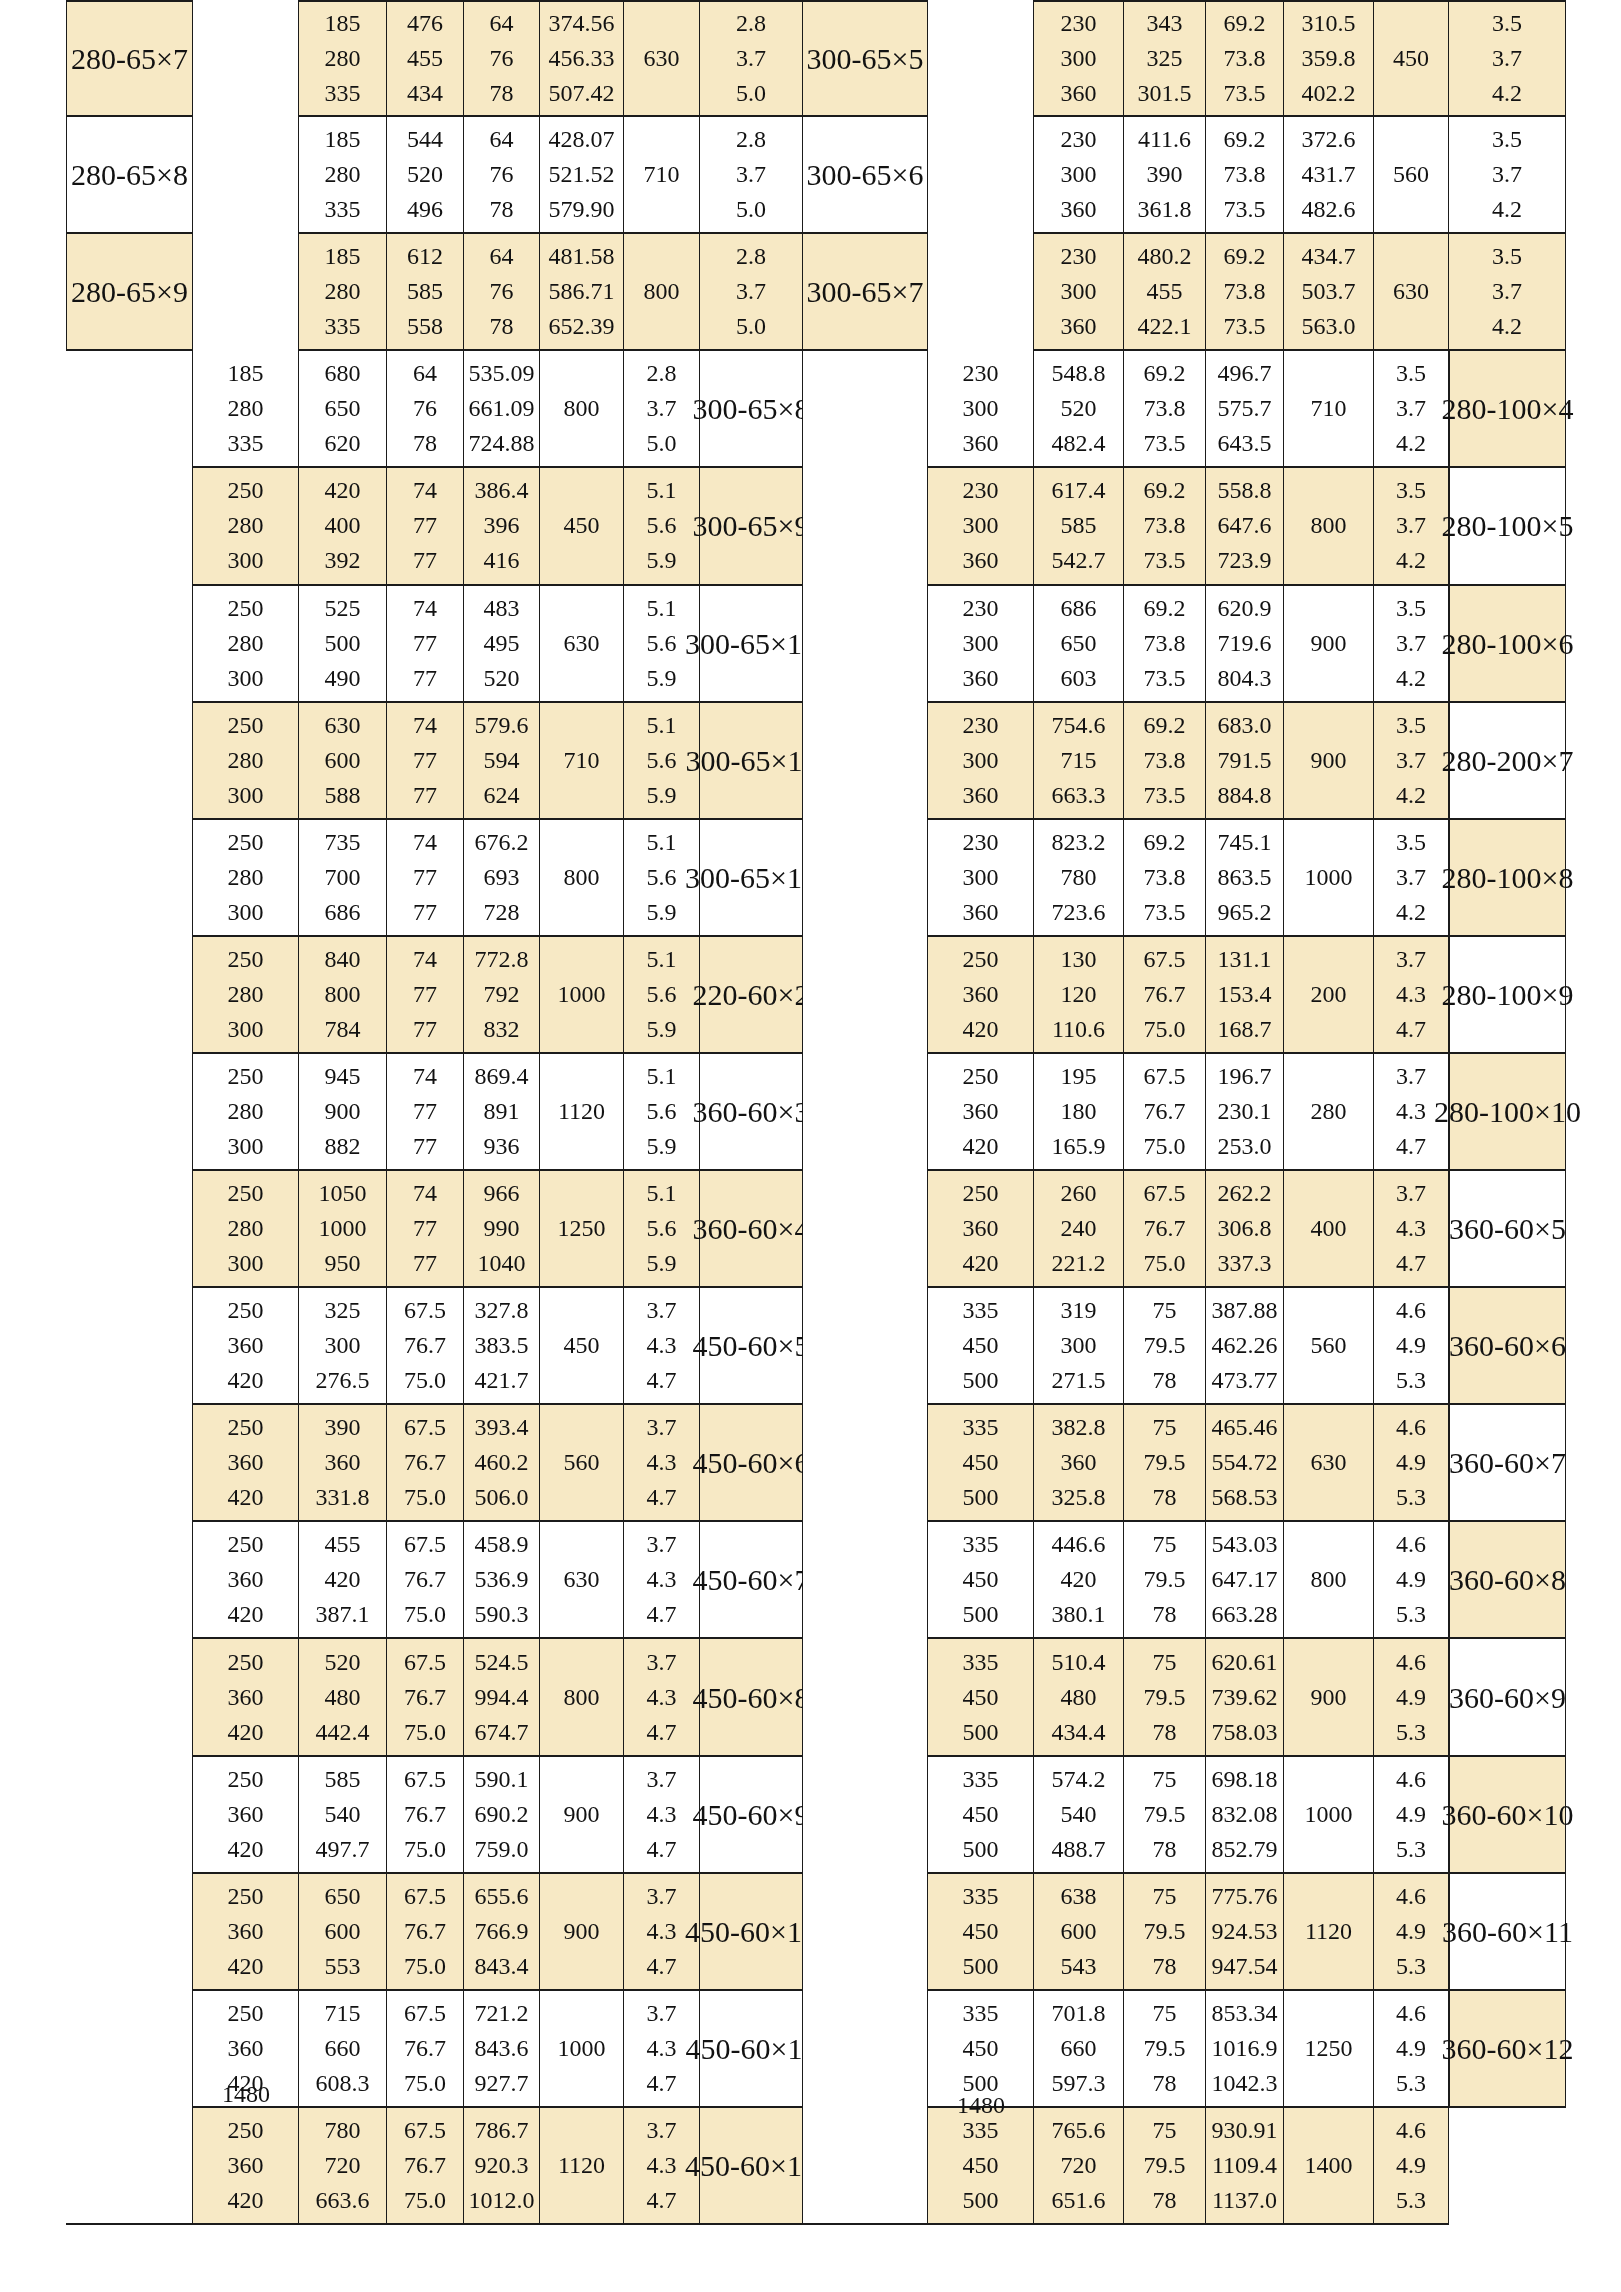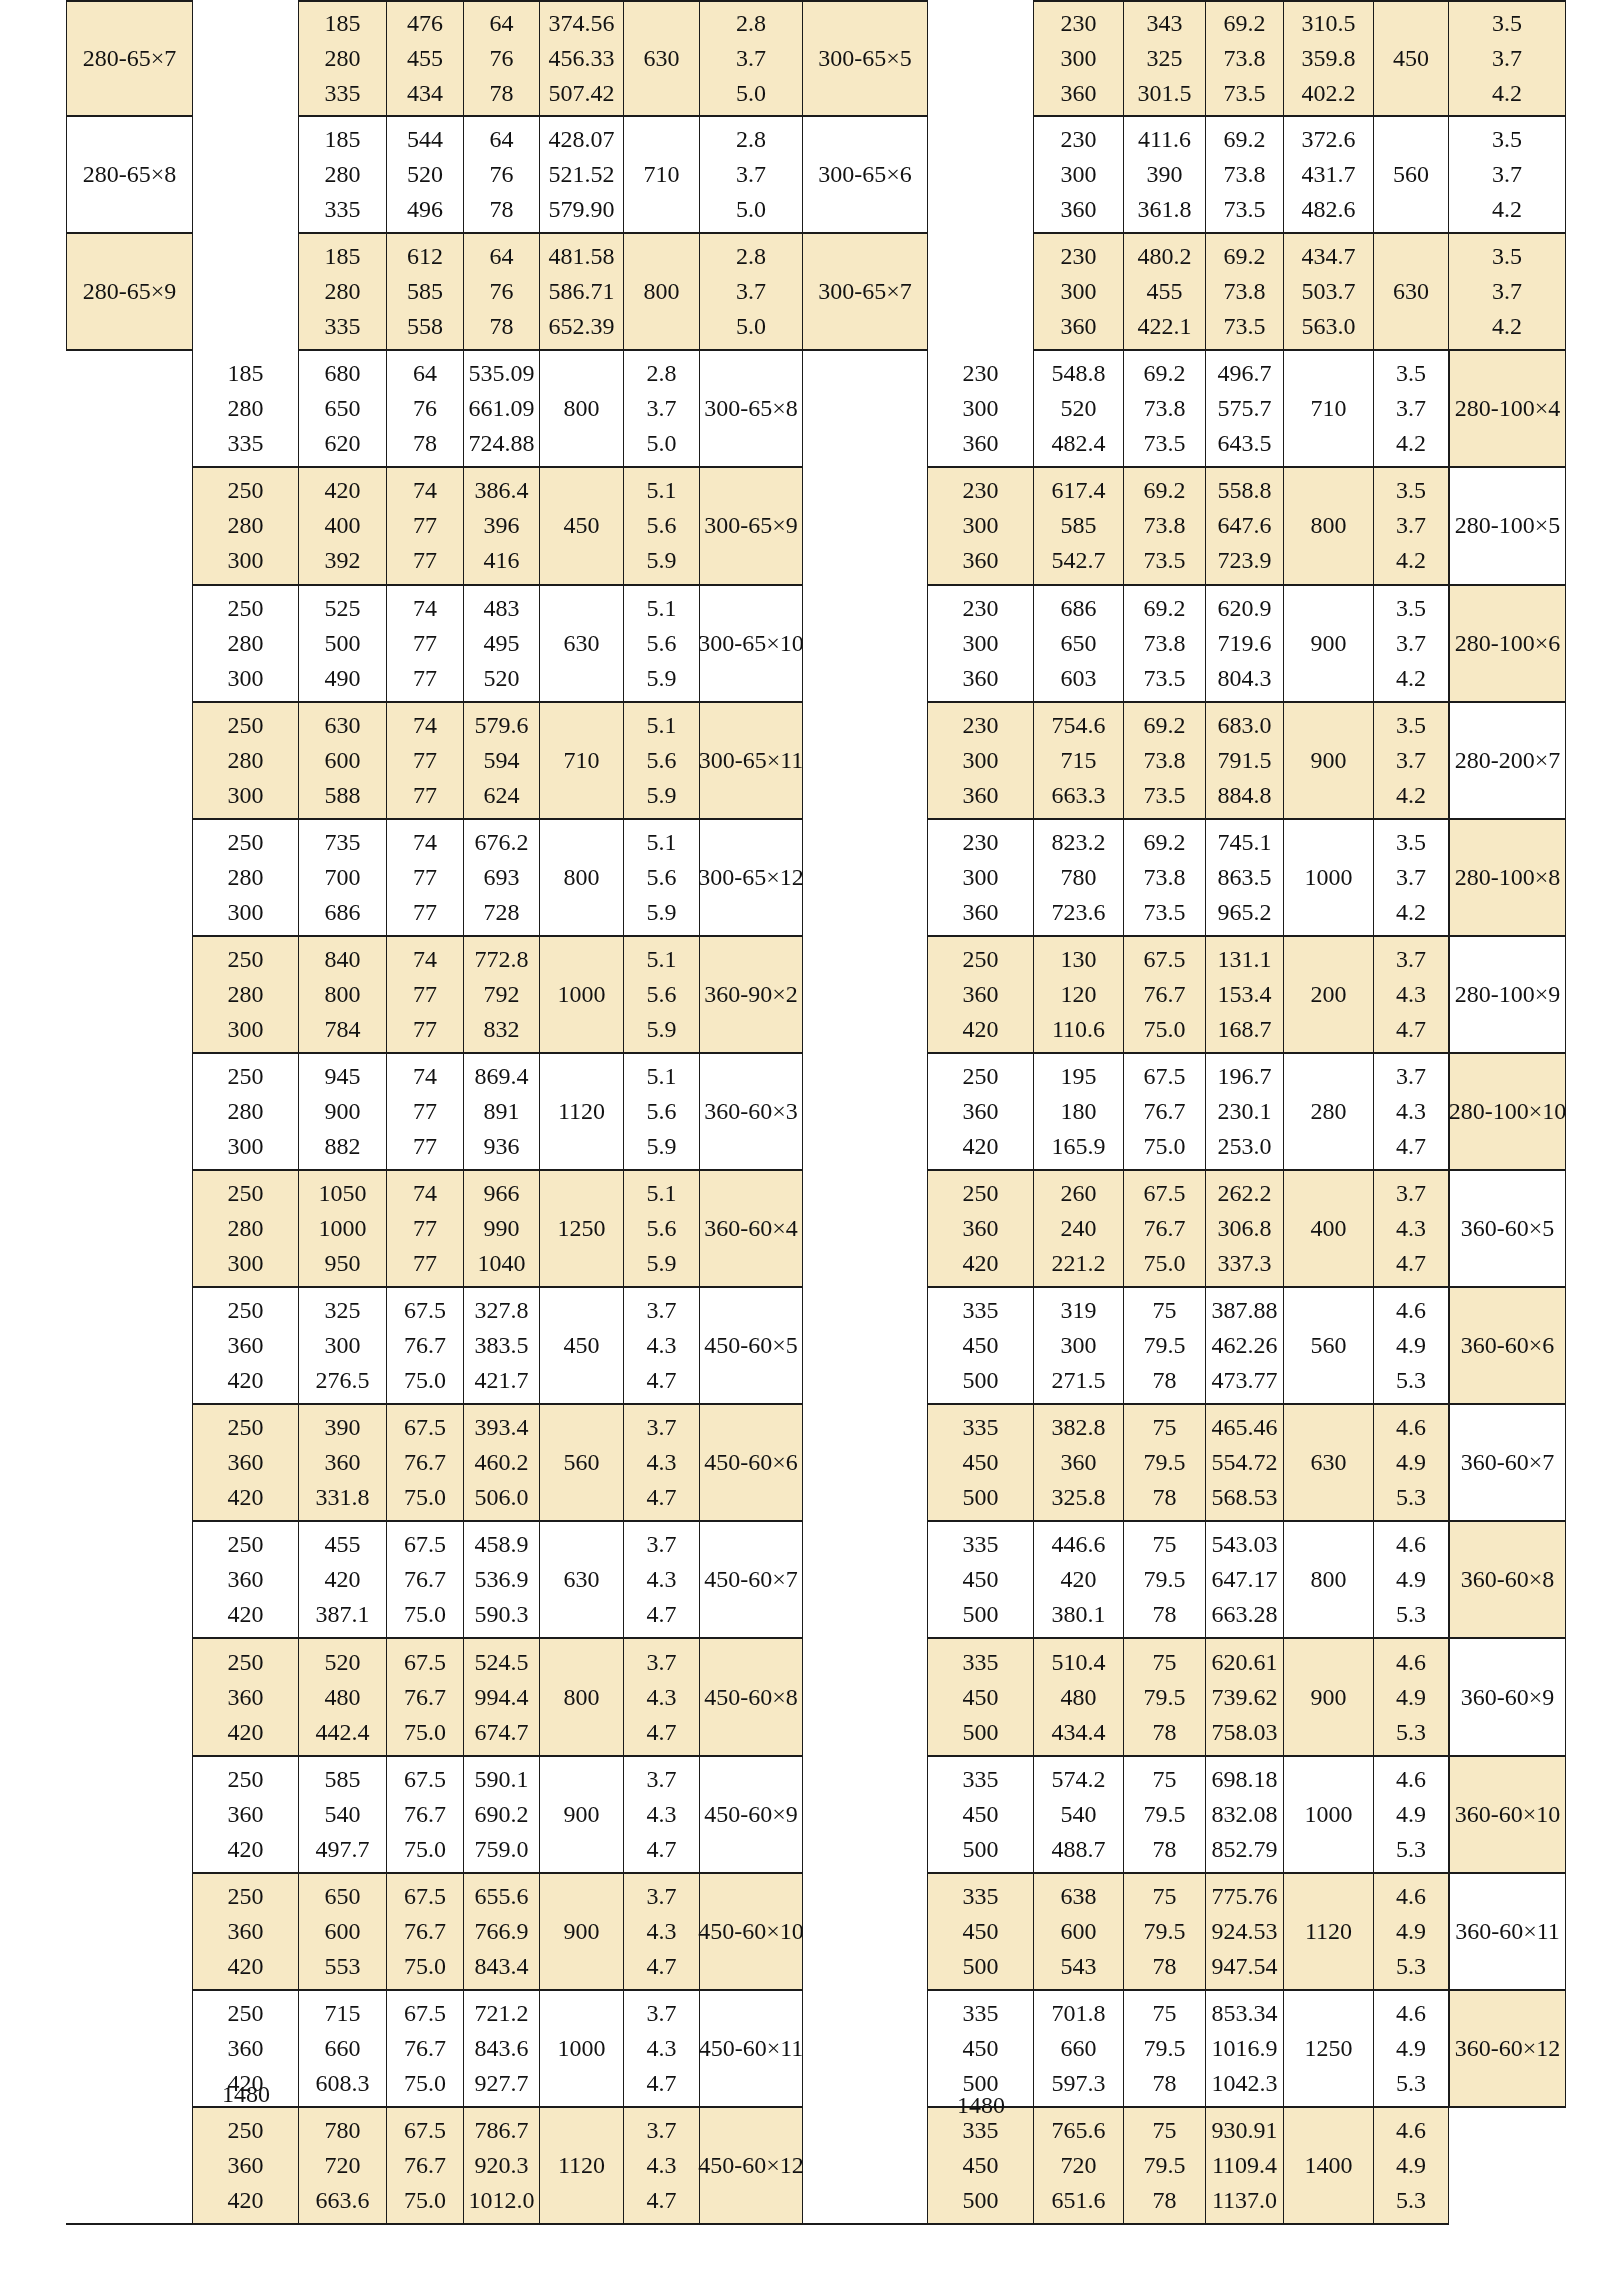--- a/index.html
+++ b/index.html
@@ -22,21 +22,21 @@
     text-align:center; overflow:visible; background:#ffffff;
   }
   .cell.shaded { background:#f7e9c5; }
   .cell.first-col { border-left:1.8px solid #1b1b1b; }
   .cell.top-row { border-top:2.7px solid #1b1b1b; }
   
   .cell.speed { background:#ffffff; border-bottom:none; }
   .cell.speed.top-row { border-top:none; }
   .cell.speed.speed-last { border-bottom:2.7px solid #1b1b1b; }
   .ln { font-size:24px; line-height:35px; white-space:nowrap; }
-  .model .ln { font-size:24px; letter-spacing:0px; }
+  .model .ln { font-size:30px; letter-spacing:0px; }
   .rpm {
     position:absolute; width:106px; text-align:center;
     font-size:24px; line-height:36px; color:#121212; z-index:5;font-family:Liberation Serif, serif;
   }
   #rpm-left  { left:127px;  top:2076px; }
   #rpm-right { left:862px;  top:2087px; }
 </style>
 </head>
 <body>
 
@@ -579,21 +579,21 @@
       </div>
       <div class="cell shaded">
         <div class="ln">1000</div>
       </div>
       <div class="cell shaded">
         <div class="ln">5.1</div>
         <div class="ln">5.6</div>
         <div class="ln">5.9</div>
       </div>
       <div class="cell shaded model">
-        <div class="ln">360-90×2</div>
+        <div class="ln">220-60×2</div>
       </div>
       <div class="cell shaded speed"></div>
       <div class="cell shaded">
         <div class="ln">250</div>
         <div class="ln">360</div>
         <div class="ln">420</div>
       </div>
       <div class="cell shaded">
         <div class="ln">130</div>
         <div class="ln">120</div>

